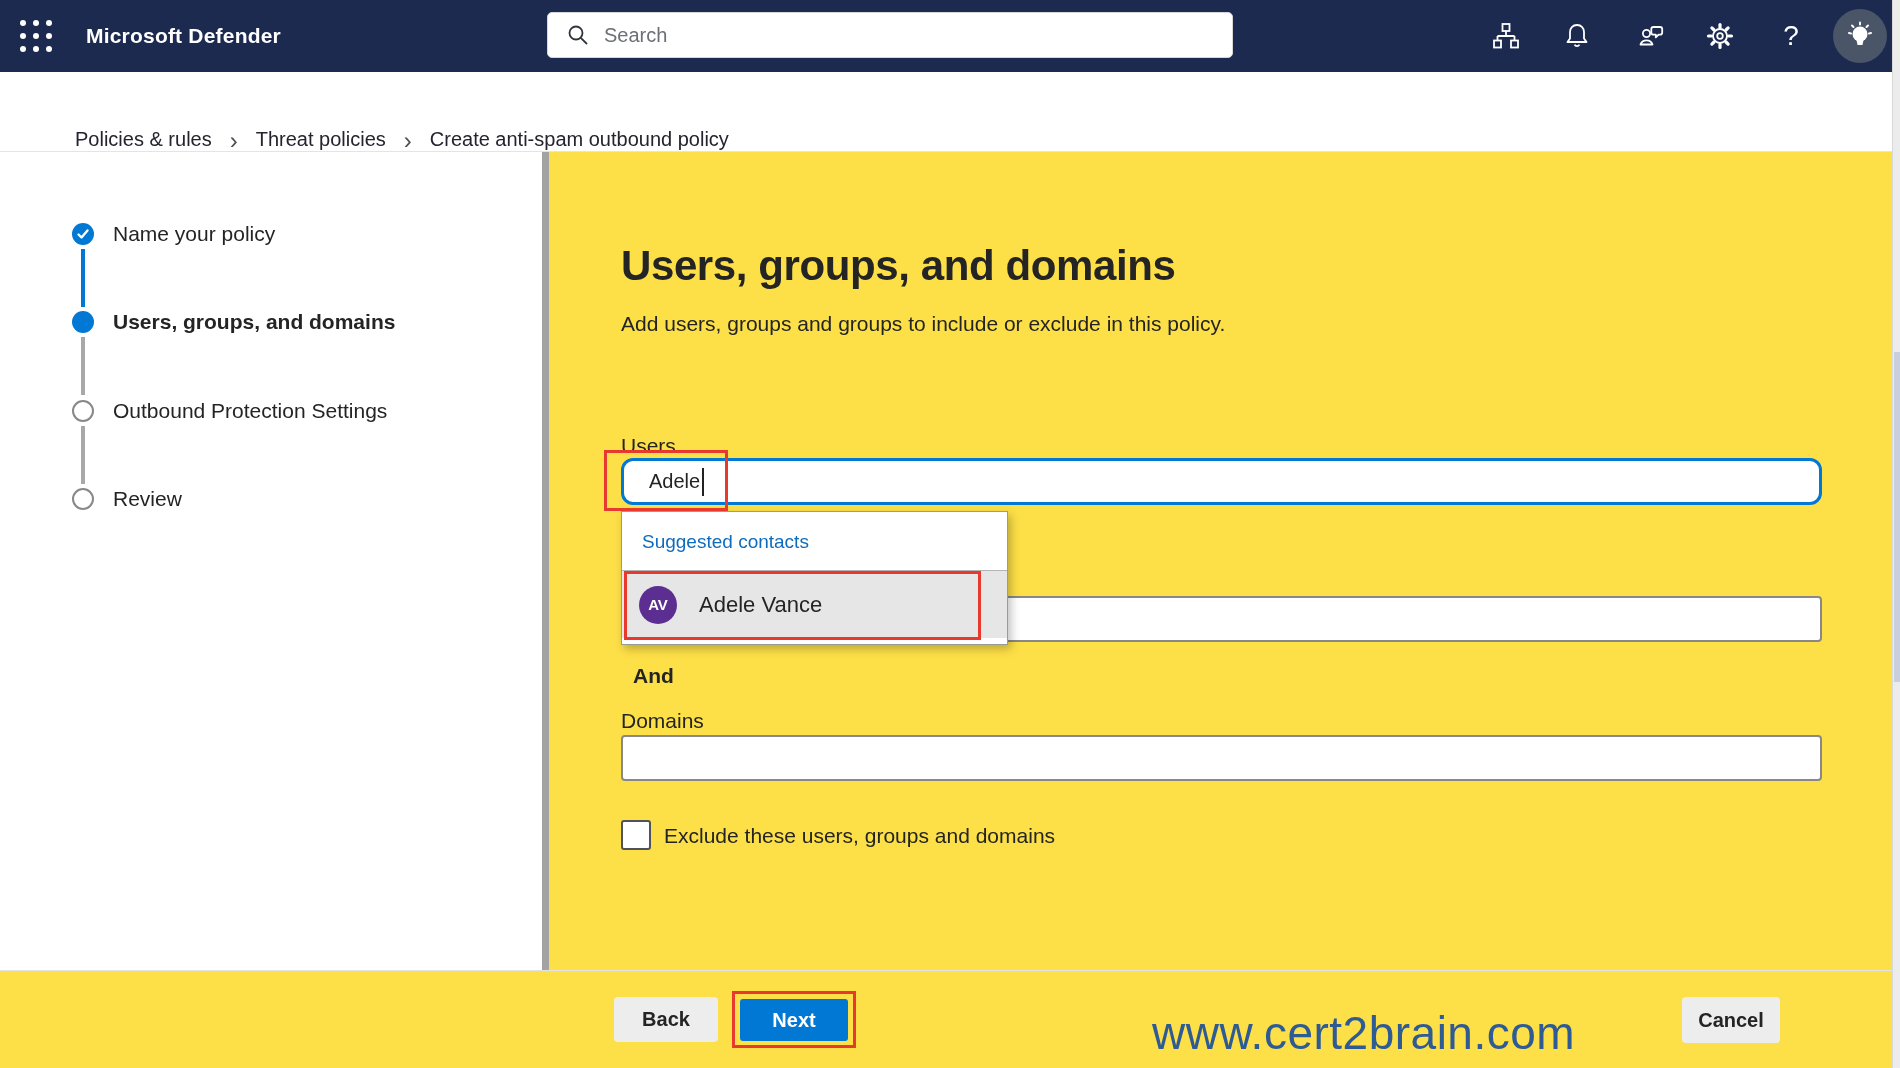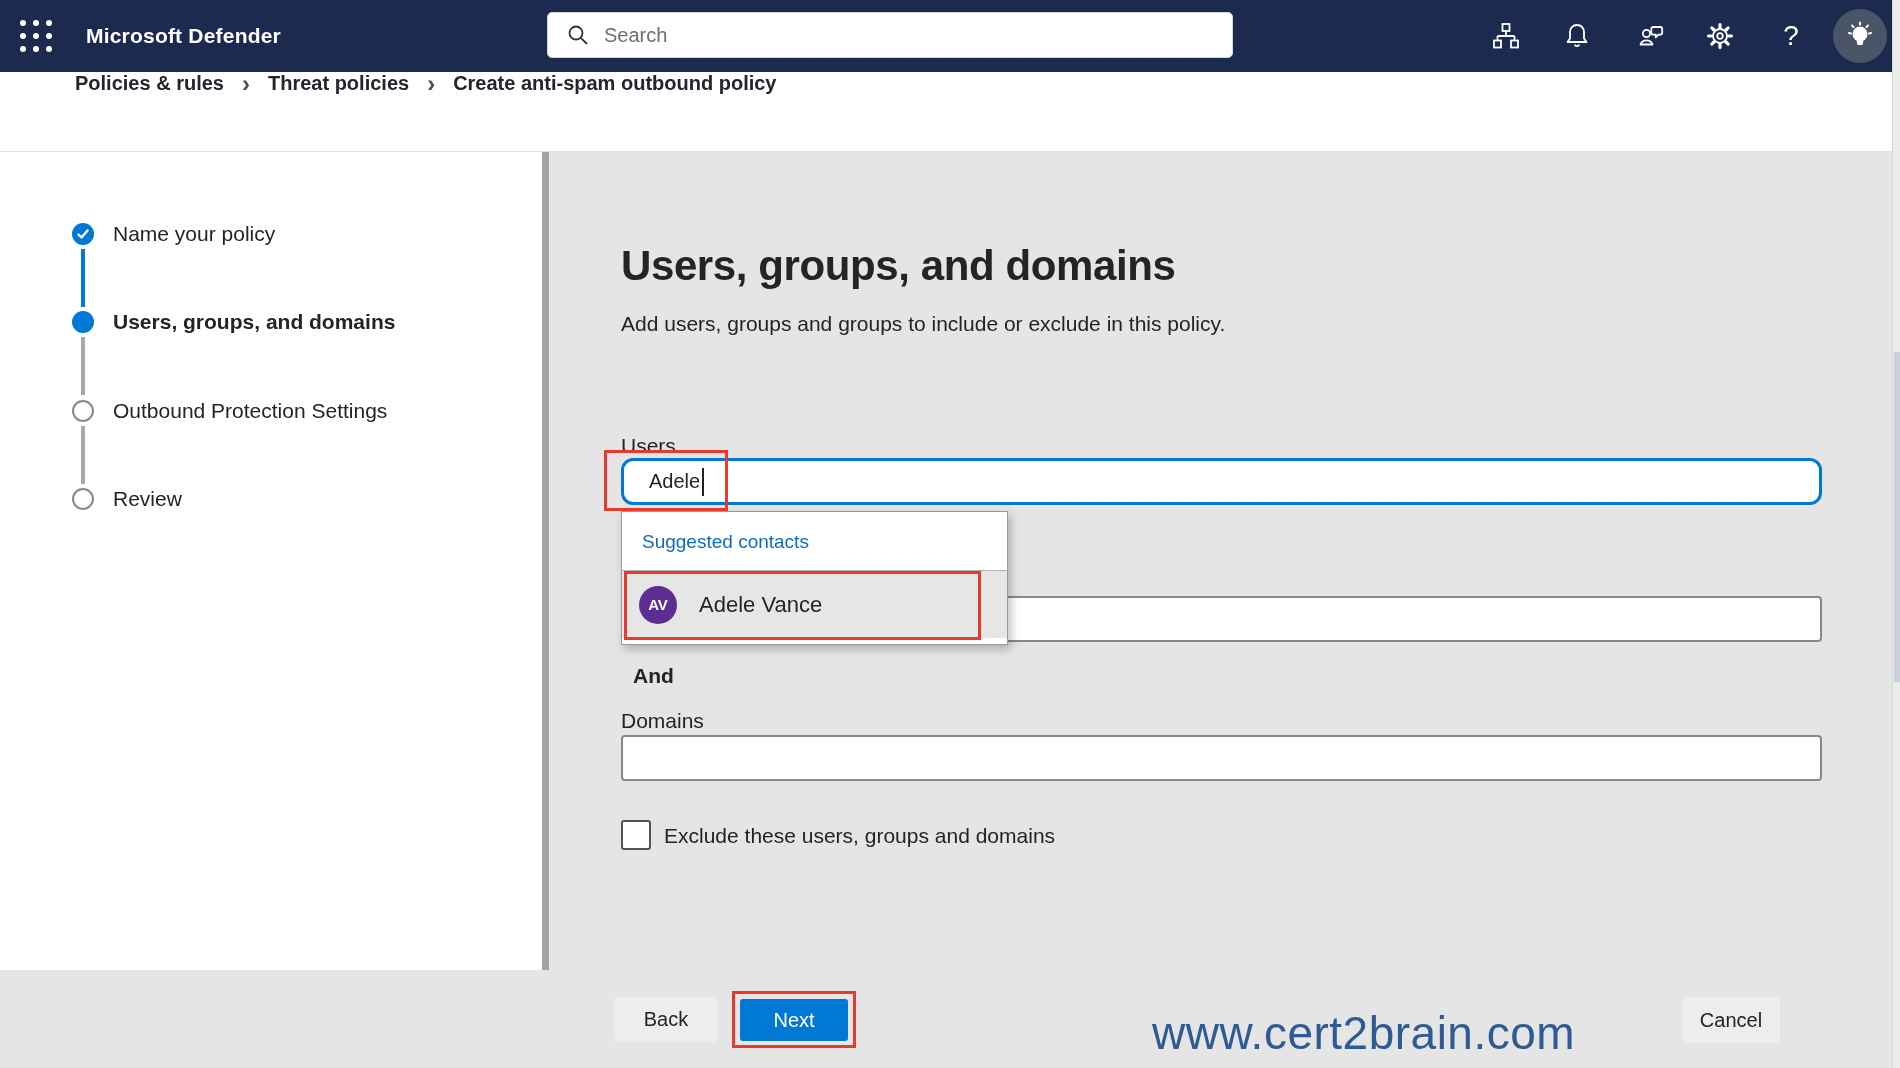--- a/index.html
+++ b/index.html
@@ -1,18 +1,18 @@
 <!DOCTYPE html>
 <html><head>
 <meta charset="utf-8">
 <style>
   * { margin:0; padding:0; box-sizing:border-box; }
   html,body { background:#fff; }
   body { font-family:"Liberation Sans","DejaVu Sans",sans-serif; color:#242424; }
-  .canvas { position:relative; width:1900px; height:1068px; background:#e5e5e5; overflow:hidden; }
+  .canvas { position:relative; width:1900px; height:1068px; background:#fde047; overflow:hidden; }
 
   
   .navbar { position:absolute; left:0; top:0; width:1900px; height:72px; background:#1c2a4f; z-index:10; }
   .waffle { position:absolute; left:20px; top:20px; width:34px; height:34px;
             display:grid; grid-template-columns:repeat(3,6px); grid-template-rows:repeat(3,6px);
             gap:7px; cursor:pointer; }
   .waffle span { width:6px; height:6px; border-radius:50%; background:#fff; }
   .nav-title { position:absolute; left:86px; top:0; height:72px; line-height:72px;
                color:#fff; font-size:21px; font-weight:700; letter-spacing:.2px; }
   .nav-search { position:absolute; left:547px; top:12px; width:686px; height:46px;
@@ -28,22 +28,22 @@
   .avatar { position:absolute; left:1833px; top:9px; width:54px; height:54px; border-radius:50%;
             background:#4a5568; display:flex; align-items:center; justify-content:center; cursor:pointer; }
 
   
   .scroll-gutter { position:absolute; right:0; top:0; width:8px; height:1068px; background:#ececec;
                    border-left:1px solid #d9d9d9; z-index:40; }
   .scroll-thumb { position:absolute; left:1px; right:0; top:352px; height:330px; background:#c9cfdc; }
 
   
   .breadcrumb { position:absolute; left:0; top:72px; width:1892px; height:80px;
-                border-bottom:1px solid #e4e4e4; display:flex; align-items:flex-start;
-                padding-left:75px; gap:18px; font-size:20px; color:#23242e; background:#fff;font-weight:bold; }
+                border-bottom:1px solid #e4e4e4; display:flex; align-items:flex-end;
+                padding-left:75px; gap:18px; font-size:20px; color:#23242e; background:#fff; }
   .crumb { cursor:pointer; }
   .crumb-sep { color:#4c4f58; font-size:24px; line-height:20px; padding-top:2px; }
   .crumb-current { color:#23242e; }
 
   
   .sidebar { position:absolute; left:0; top:152px; width:549px; height:818px;
              border-right:7px solid #a3a3a3; background:#fff; }
   .step-circle { position:absolute; left:72px; width:22px; height:22px; border-radius:50%; }
   .step-done    { background:#0078d4; display:flex; align-items:center; justify-content:center; }
   .step-current { background:#0078d4; }
@@ -88,21 +88,21 @@
   .checkbox-label { position:absolute; left:664px; top:824px; font-size:21px; color:#242424; }
 
   
   .redbox { position:absolute; border:3px solid #e8392f; z-index:30; pointer-events:none; }
   .redbox1 { left:604px; top:450px; width:124px; height:61px; }
   .redbox2 { left:624px; top:571px; width:357px; height:69px; z-index:31; }
   .redbox3 { left:732px; top:991px; width:124px; height:57px; }
 
   
   .footer-line { position:absolute; left:0; top:970px; width:1892px; border-top:1px solid #e3e3e3; }
-  .btn { position:absolute; border:none; border-radius:4px; font-size:20px; font-weight:400;
+  .btn { position:absolute; border:none; border-radius:4px; font-size:20px; font-weight:700;
          font-family:"Liberation Sans","DejaVu Sans",sans-serif; cursor:pointer;
          display:flex; align-items:center; justify-content:center; }
   .btn-gray { background:#ededed; color:#242424; }
   .btn-back { left:614px; top:997px; width:104px; height:45px; }
   .btn-next { left:740px; top:999px; width:108px; height:42px; background:#0078d4; color:#fff; border-radius:3px; }
   .btn-cancel { left:1682px; top:997px; width:98px; height:46px; }
   .watermark { position:absolute; left:1152px; top:1006px; font-size:46px; color:#2f5b94; letter-spacing:.5px; }
 </style>
 </head>
 <body>

